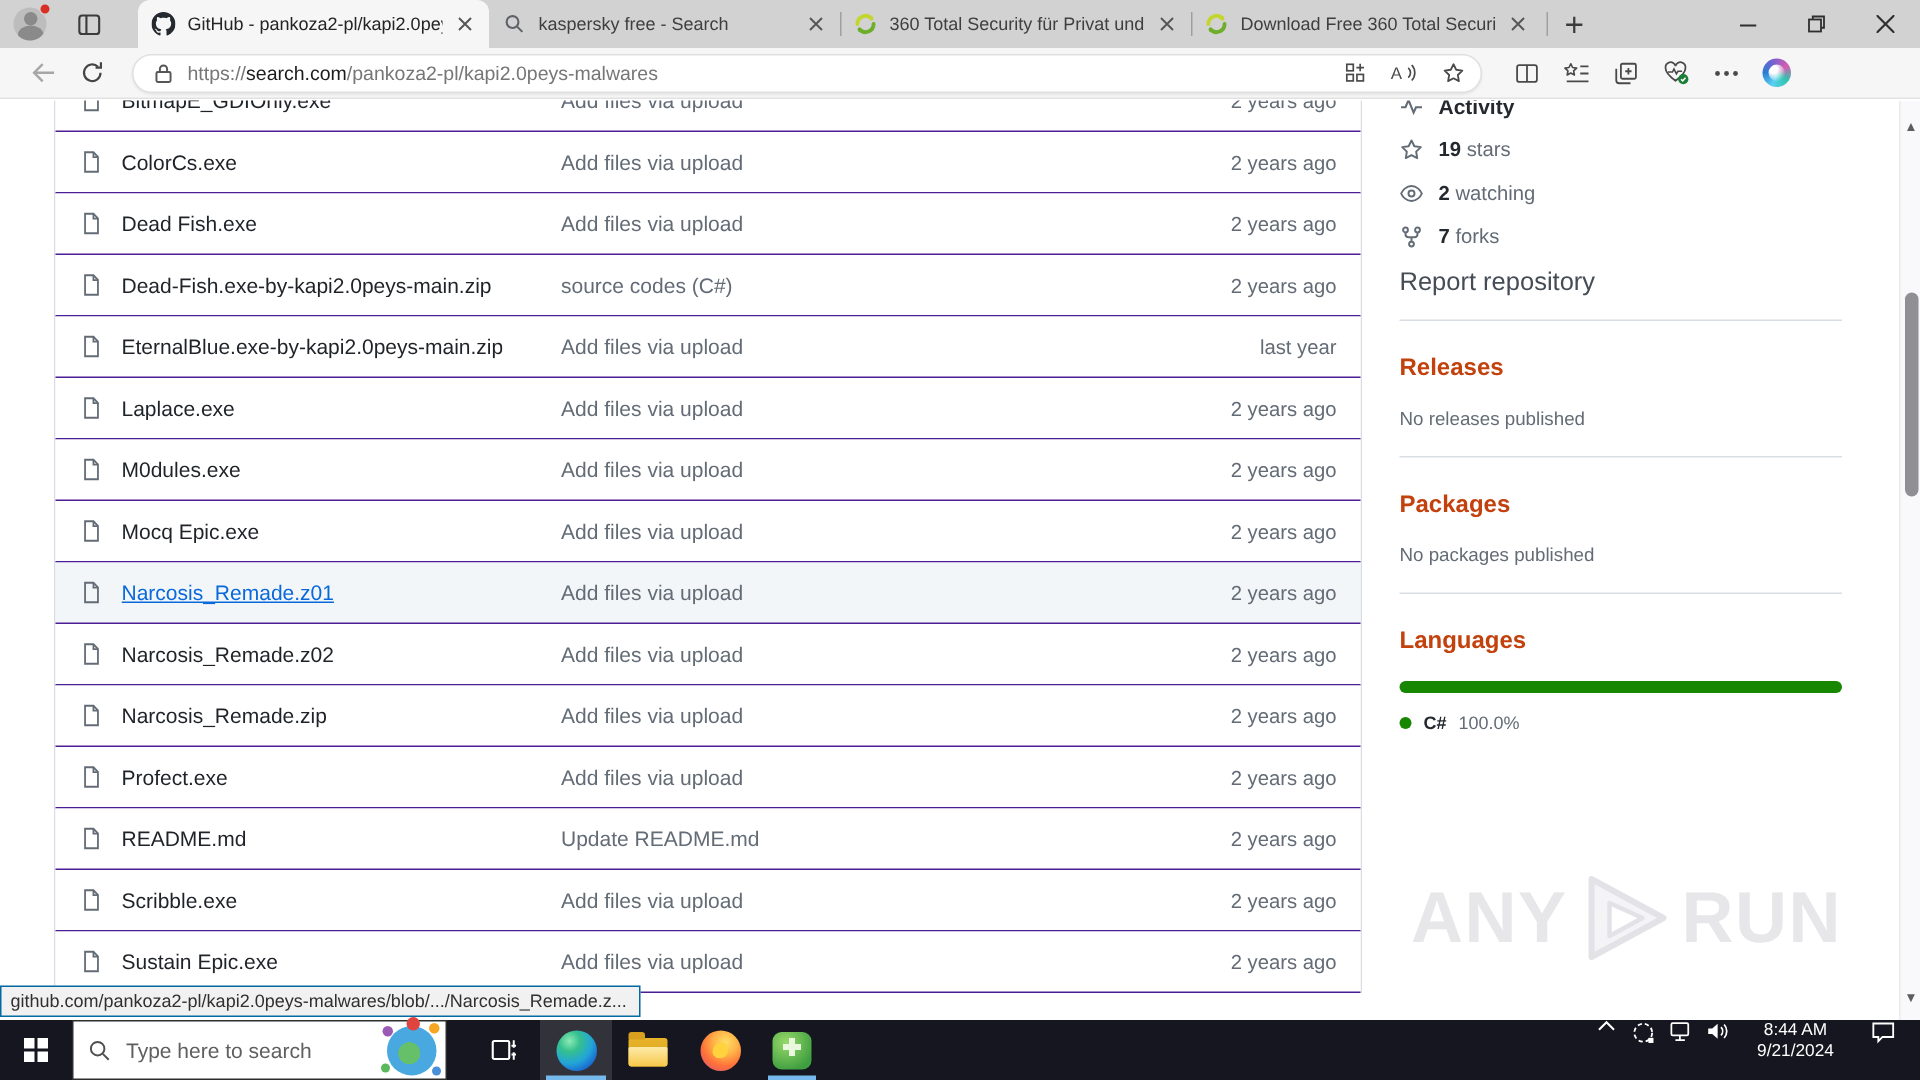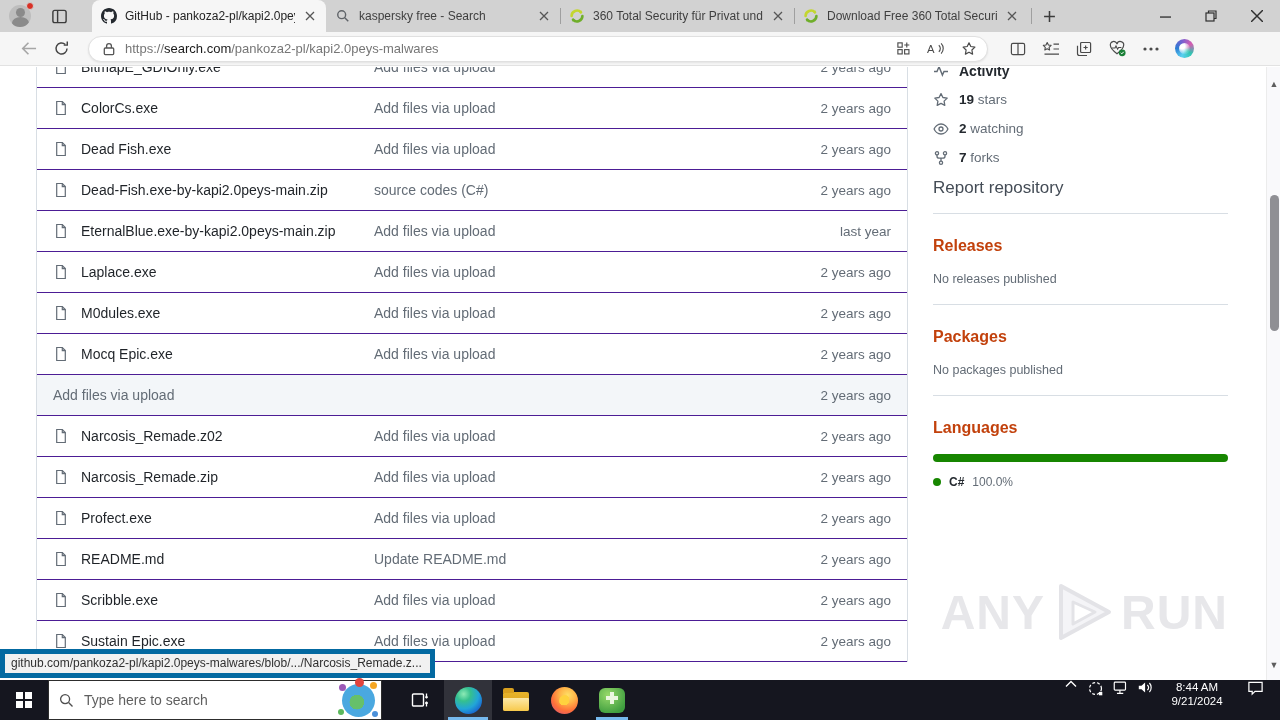--- a/index.html
+++ b/index.html
@@ -71,28 +71,28 @@
   .scrollbar { position:absolute; top:0; right:0; width:14px; height:613px; background:#f9f9fb; border-left:1px solid #ececec; }
   .sb-arrow { position:absolute; left:0; width:14px; height:14px; display:flex; align-items:center; justify-content:center; color:#5d5d5d; font-size:9px; }
   .sb-arrow.up { top:10px; } .sb-arrow.down { bottom:8px; }
   .sb-thumb { position:absolute; left:2.5px; top:128px; width:9px; height:136px; border-radius:5px; background:#8f8f94; }
 
   
   .watermark { position:absolute; right:52px; bottom:36px; display:flex; align-items:center; color:#e7e7ea; font-weight:700; font-size:48px; letter-spacing:1px; user-select:none; }
   .wm-logo { margin:0 2px; }
 
   
-  .status-tip { position:absolute; left:0; bottom:2px; background:#f1f1f1; border:5px solid #0369a1; padding:2px 8px 3px 6px; font-size:12px; color:#303030; white-space:nowrap; z-index:6; }
+  .status-tip { position:absolute; left:0; bottom:2px; background:#f1f1f1; border:1px solid #0369a1; padding:2px 8px 3px 6px; font-size:12px; color:#303030; white-space:nowrap; z-index:6; }
 
   
   .taskbar { position:absolute; bottom:0; left:0; right:0; height:40px; background:#15161f; display:flex; align-items:stretch; color:#fff; z-index:10; }
   .tb-start { width:48px; display:flex; align-items:center; justify-content:center; }
   .winlogo { display:grid; grid-template-columns:7px 7px; grid-template-rows:7px 7px; gap:1.5px; }
   .winlogo span { background:#fff; }
-  .searchbox { width:334px; background:#fff; border:1px solid #2d2d2d; display:flex; align-items:center; padding:0 10px; position:relative; }
+  .searchbox { width:250px; background:#fff; border:1px solid #2d2d2d; display:flex; align-items:center; padding:0 10px; position:relative; }
   .search-text { font-size:14px; color:#5f5f5f; margin-left:10px; }
   .sh-globe { position:absolute; right:6px; top:3px; width:33px; height:33px; border-radius:50%; background:radial-gradient(circle at 45% 55%, #66c06a 0 28%, #4aa8e0 29% 100%); }
   .sh-globe i { position:absolute; border-radius:50%; }
   .sh-globe .h1 { width:9px; height:9px; background:#e0443e; top:-6px; left:13px; }
   .sh-globe .h2 { width:7px; height:7px; background:#f5a623; top:-2px; right:-2px; }
   .sh-globe .h3 { width:7px; height:7px; background:#9b59b6; top:0px; left:-3px; }
   .sh-globe .h4 { width:6px; height:6px; background:#5cb85c; bottom:2px; left:-4px; }
   .sh-globe .h5 { width:6px; height:6px; background:#4a90d9; bottom:0; right:-3px; }
   .app-btn { width:48px; display:flex; align-items:center; justify-content:center; position:relative; }
   .app-btn.taskview { margin-left:14px; }
@@ -386,20 +386,27 @@
                 <path d="M3.7 1.5h5.6l3 3v10H3.7z" fill="none" stroke="#636c76" stroke-width="1.2"></path>
                 <path d="M9.3 1.5v3.2h3" fill="none" stroke="#636c76" stroke-width="1.2"></path>
               </svg>
               <span class="fname">Mocq Epic.exe</span>
             </span>
             <span class="cell-msg">Add files via upload</span>
             <span class="cell-date">2 years ago</span>
           </div>
 
           <div class="frow row-hovered">
+            <span class="cell-name">
+              <svg class="file-ico" viewBox="0 0 16 16">
+                <path d="M3.7 1.5h5.6l3 3v10H3.7z" fill="none" stroke="#636c76" stroke-width="1.2"></path>
+                <path d="M9.3 1.5v3.2h3" fill="none" stroke="#636c76" stroke-width="1.2"></path>
+              </svg>
+              <span class="fname">Narcosis_Remade.z01</span>
+            </span>
             <span class="cell-msg">Add files via upload</span>
             <span class="cell-date">2 years ago</span>
           </div>
 
           <div class="frow">
             <span class="cell-name">
               <svg class="file-ico" viewBox="0 0 16 16">
                 <path d="M3.7 1.5h5.6l3 3v10H3.7z" fill="none" stroke="#636c76" stroke-width="1.2"></path>
                 <path d="M9.3 1.5v3.2h3" fill="none" stroke="#636c76" stroke-width="1.2"></path>
               </svg>

